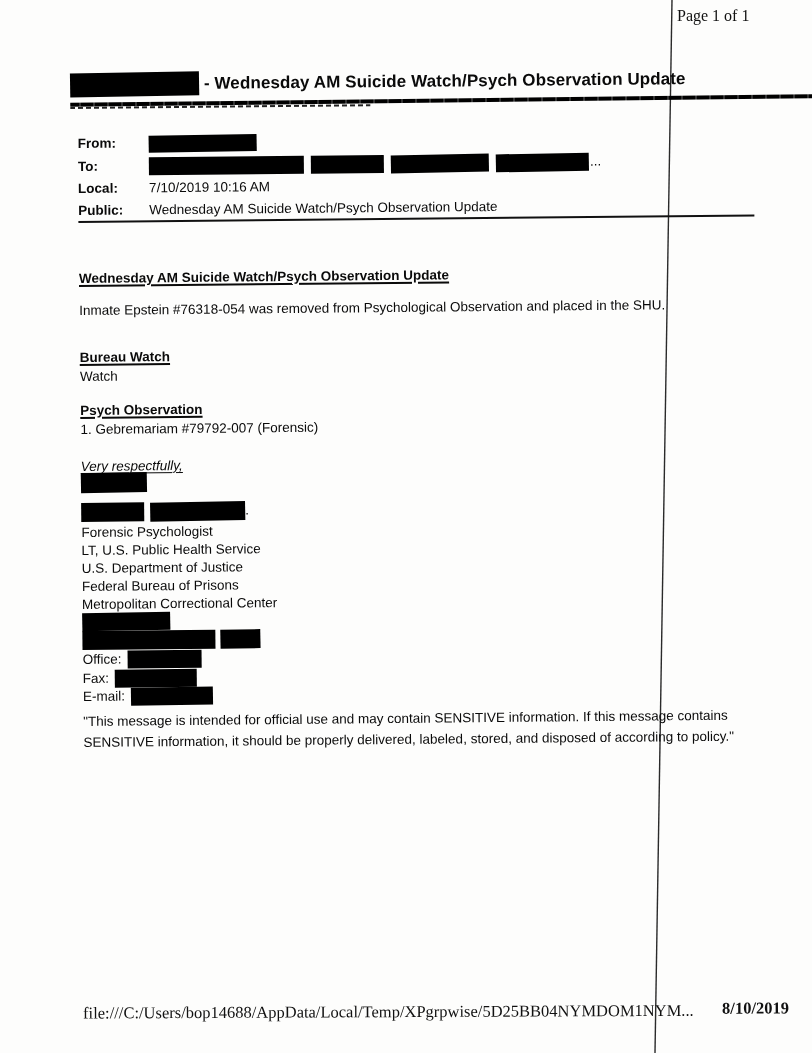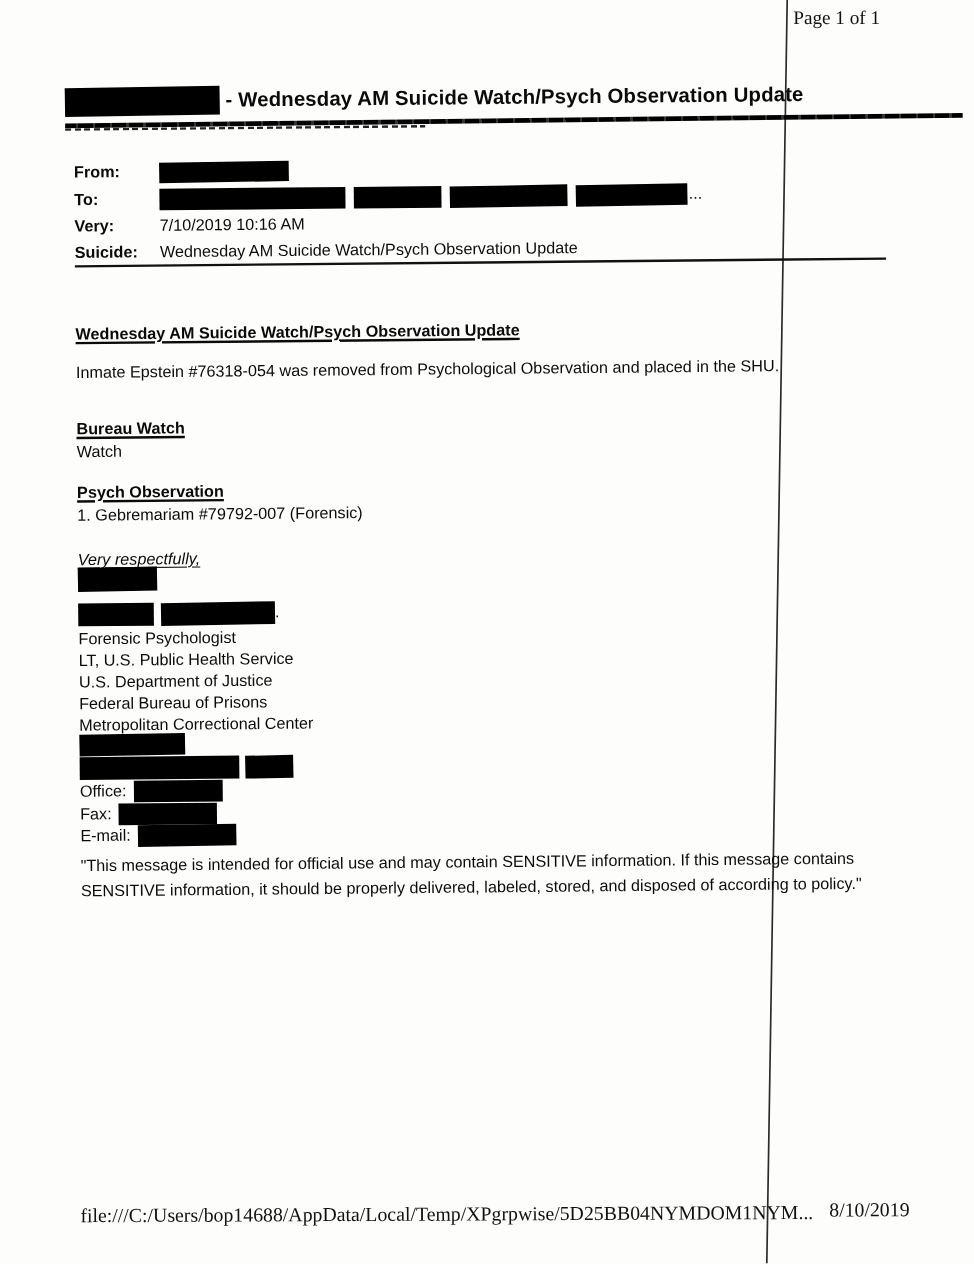--- a/index.html
+++ b/index.html
@@ -1,34 +1,34 @@
 <!DOCTYPE html>
 <html><head>
 <meta charset="utf-8">
 <style>
   html,body{margin:0;padding:0;}
   body{
     width:812px;height:1053px;position:relative;background:#fdfdfc;
     font-family:"Liberation Sans","DejaVu Sans",sans-serif;color:#0a0a0a;
     overflow:hidden;
   }
-  .sheet{position:absolute;inset:0;}
+  .sheet{position:absolute;inset:0;margin-left:16px;}
   
   .page-indicator{
     position:absolute;left:661px;top:7px;
     font-family:"Liberation Serif","DejaVu Serif",serif;font-size:16px;color:#111;
   }
   .frame-line{position:absolute;left:0;top:0;width:812px;height:1053px;pointer-events:none;}
   .footer{
     position:absolute;left:0;top:1002px;width:812px;
     font-family:"Liberation Serif","DejaVu Serif",serif;font-size:16.5px;color:#111;
     transform:rotate(-0.25deg);
   }
   .footer-url{position:absolute;left:67px;top:0;white-space:nowrap;}
-  .footer-date{position:absolute;left:691px;top:-2px;}
+  .footer-date{position:absolute;left:706px;top:-2px;font-weight:bold;}
   
   .content{
     position:absolute;inset:0;
     transform:rotate(-0.55deg);transform-origin:60px 180px;
   }
   .redaction{background:#000;display:inline-block;vertical-align:middle;}
   .title-row{position:absolute;left:55px;top:73px;white-space:nowrap;}
   .title-block{width:129px;height:24px;transform:rotate(-0.4deg);}
   .title-text{font-size:17px;font-weight:bold;letter-spacing:.1px;vertical-align:middle;}
   .title-rule{
@@ -73,24 +73,24 @@
     <div class="title-rule2"></div>
 
     <div class="hdr">
       <div class="hdr-row" style="top:2px;">
         <span class="hdr-label">From:</span><span class="redaction" style="width:108px;height:17px;transform:rotate(-0.4deg);"></span>
       </div>
       <div class="hdr-row" style="top:24px;">
         <span class="hdr-label">To:</span><span class="redaction" style="width:155px;height:18px;"></span><span class="redaction" style="width:73px;height:18px;"></span><span class="redaction" style="width:98px;height:18px;transform:rotate(-0.5deg);"></span><span class="redaction" style="width:93px;height:18px;transform:rotate(-0.5deg);margin-right:1px;"></span><span>...</span>
       </div>
       <div class="hdr-row" style="top:47px;">
-        <span class="hdr-label">Very:</span><span>7/10/2019 10:16 AM</span>
+        <span class="hdr-label">Local:</span><span>7/10/2019 10:16 AM</span>
       </div>
       <div class="hdr-row" style="top:69px;">
-        <span class="hdr-label">Suicide:</span><span>Wednesday AM Suicide Watch/Psych Observation Update</span>
+        <span class="hdr-label">Public:</span><span>Wednesday AM Suicide Watch/Psych Observation Update</span>
       </div>
     </div>
 
     <div class="subject-rule"></div>
 
     <div class="line body-txt b u" style="top:271px;">Wednesday AM Suicide Watch/Psych Observation Update</div>
     <div class="line body-txt" style="top:303px;">Inmate Epstein #76318-054 was removed from Psychological Observation and placed in the SHU.</div>
 
     <div class="line body-txt b u" style="top:350px;">Bureau Watch</div>
     <div class="line body-txt" style="top:369px;">Watch</div>

